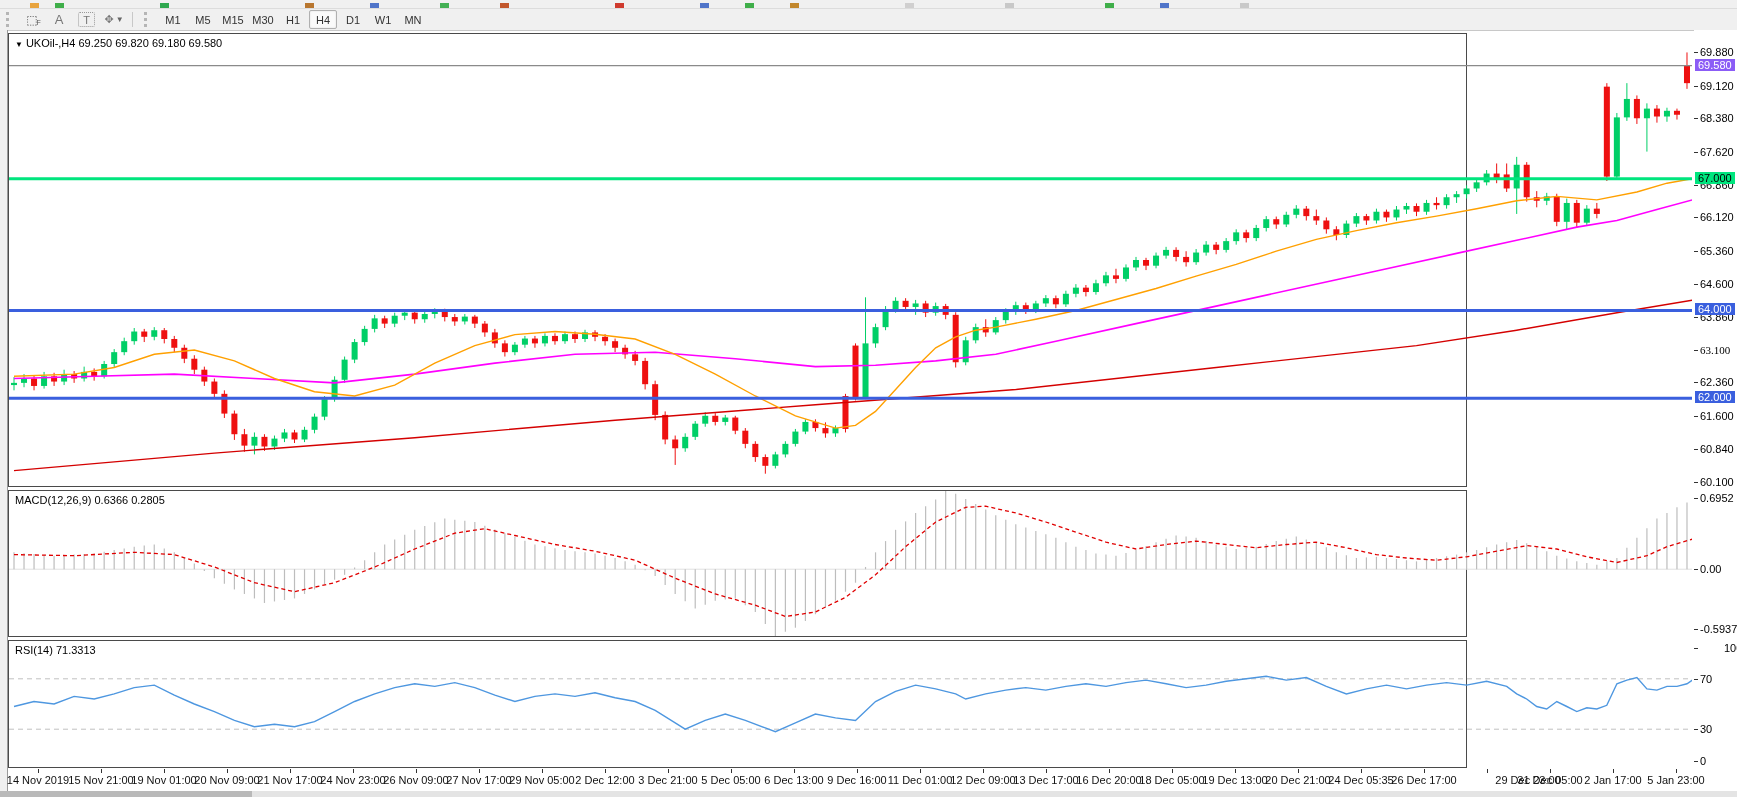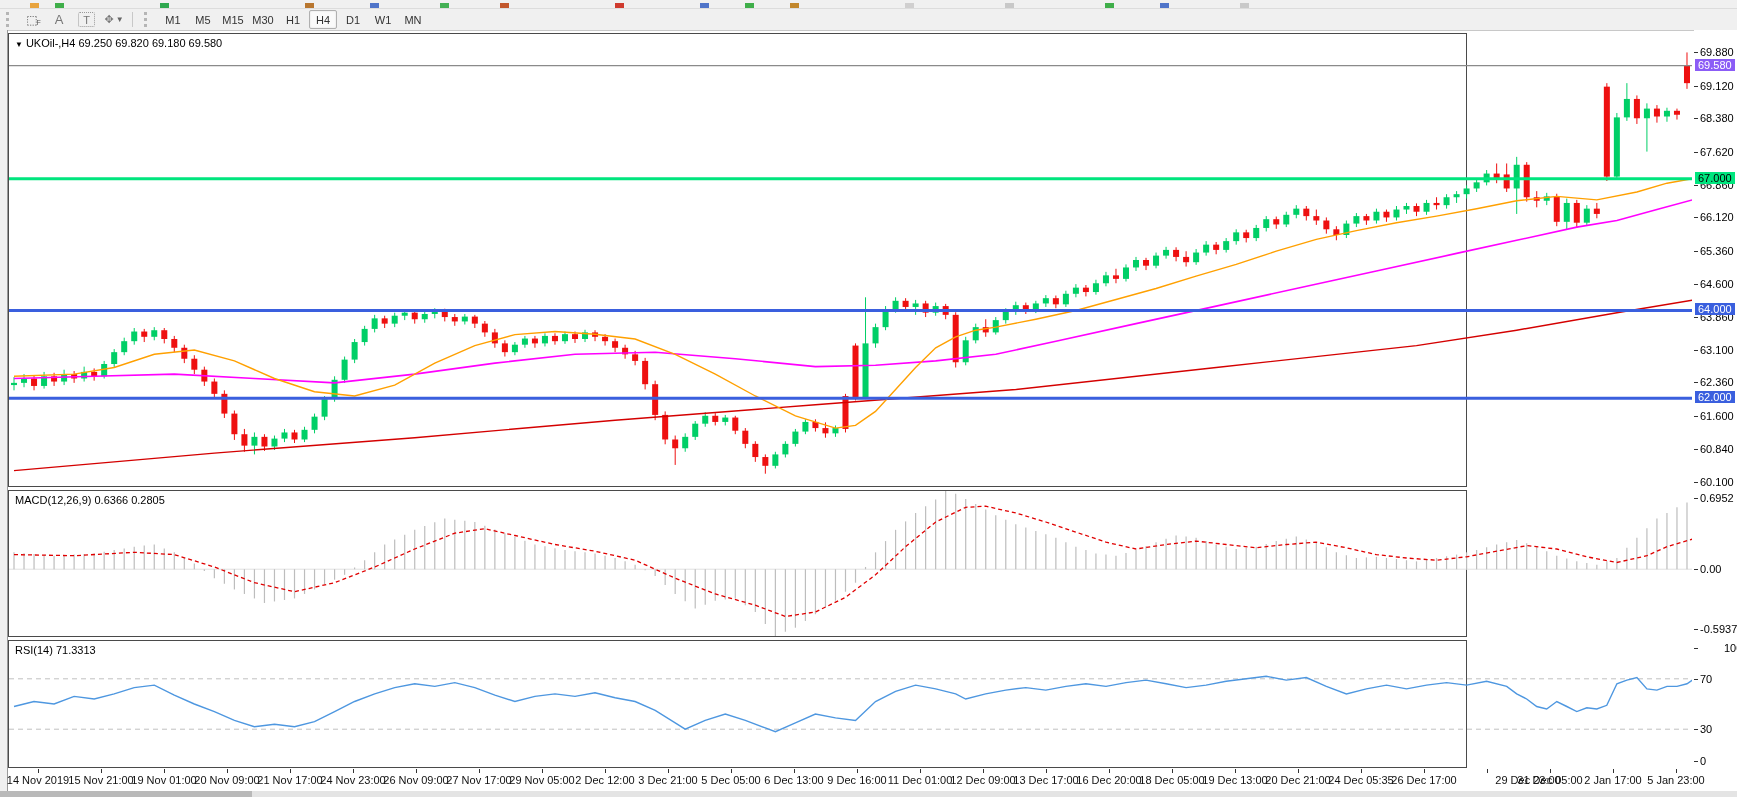--- a/index.html
+++ b/index.html
@@ -630,21 +630,21 @@
       <div class="alabel" style="top: 148.959px;">66.860</div>
       <div class="tick" style="top: 187.433px;"></div>
       <div class="alabel" style="top: 181.433px;">66.120</div>
       <div class="tick" style="top: 220.784px;"></div>
       <div class="alabel" style="top: 214.784px;">65.360</div>
       <div class="tick" style="top: 254.136px;"></div>
       <div class="alabel" style="top: 248.136px;">64.600</div>
       <div class="tick" style="top: 286.61px;"></div>
       <div class="alabel" style="top: 280.61px;">63.860</div>
       <div class="tick" style="top: 319.961px;"></div>
-      <div class="alabel" style="top: 313.961px;">63.100</div>
+      <div class="alabel" style="top: 313.961px; font-family: Liberation Serif, serif;">63.100</div>
       <div class="tick" style="top: 352.435px;"></div>
       <div class="alabel" style="top: 346.435px;">62.360</div>
       <div class="tick" style="top: 385.786px;"></div>
       <div class="alabel" style="top: 379.786px;">61.600</div>
       <div class="tick" style="top: 419.138px;"></div>
       <div class="alabel" style="top: 413.138px;">60.840</div>
       <div class="tick" style="top: 451.612px;"></div>
       <div class="alabel" style="top: 445.612px;">60.100</div>
       <div class="abox" style="top: 28.5961px; background: #8b5cf6; color: rgb(255, 255, 255);">69.580</div>
       <div class="abox" style="top: 141.816px; background: rgb(0, 229, 126); color: rgb(0, 0, 0);">67.000</div>

